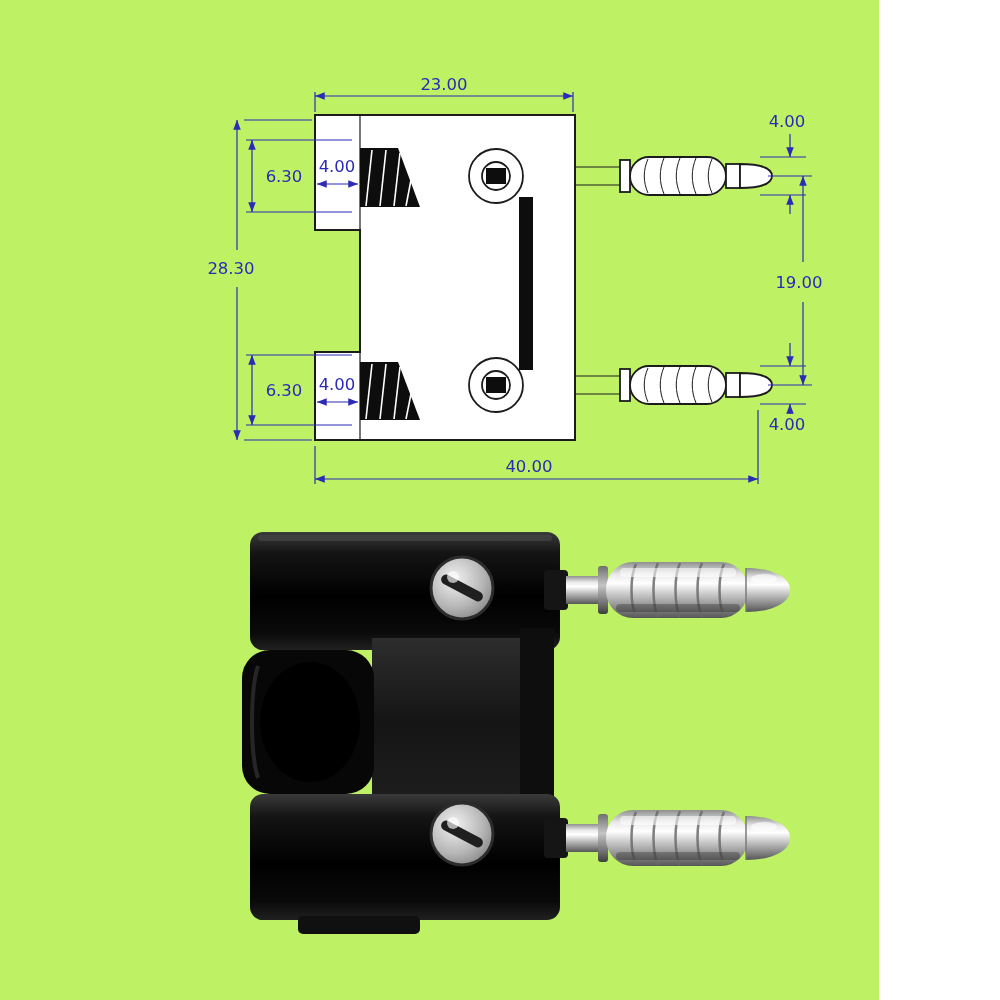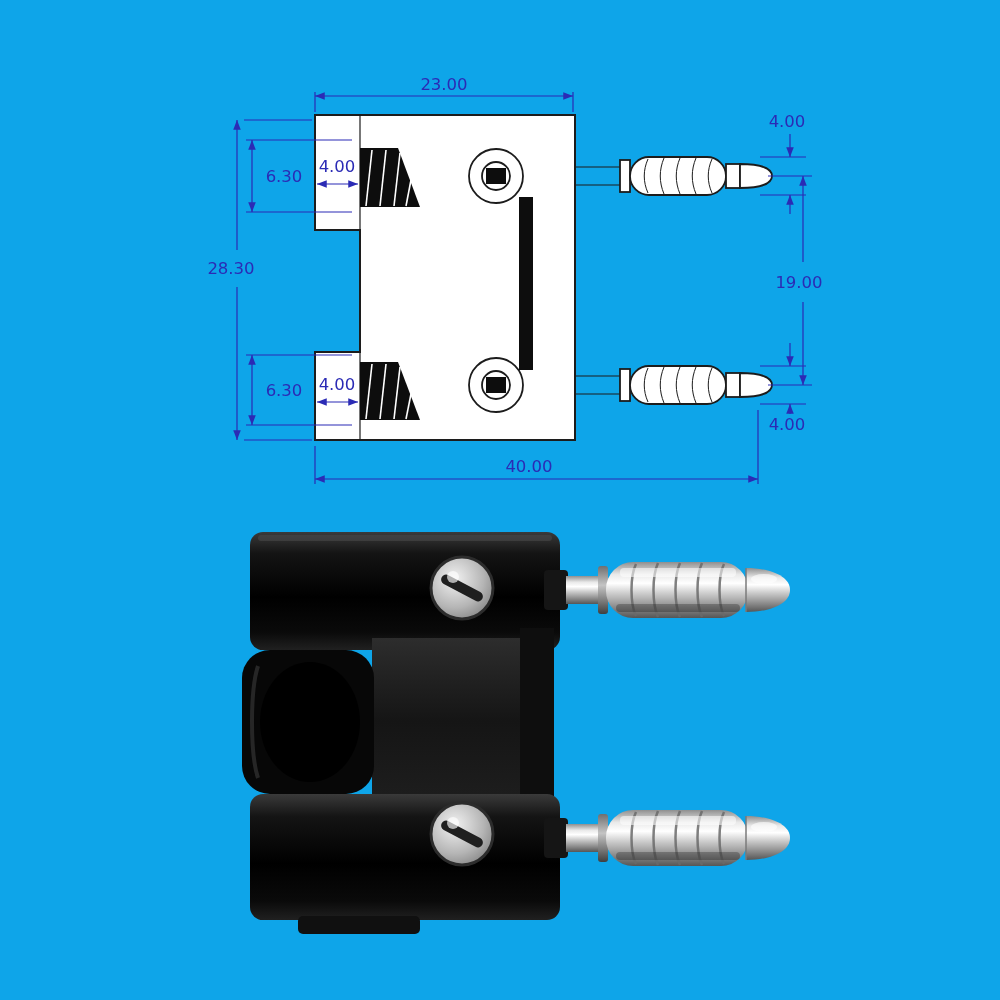--- a/index.html
+++ b/index.html
@@ -1,16 +1,16 @@
 <!DOCTYPE html>
 <html><head>
 <meta charset="utf-8">
 <style>
   html,body{margin:0;padding:0;background:#fff;}
-  .stage{width:1000px;height:1000px;background:#0ea5e9;position:relative;overflow:hidden;}
+  .stage{width:879px;height:1000px;background:#bef264;position:relative;overflow:hidden;}
   svg{display:block;}
   .dim{stroke:#2b2bb5;stroke-width:1.2;fill:none;}
   .dimtext{fill:#2b2bb5;font-family:"DejaVu Sans",sans-serif;font-size:16.5px;text-anchor:middle;}
   .bodyln{fill:#ffffff;stroke:#1c1c1c;stroke-width:2;}
   .ln{fill:#ffffff;stroke:#1c1c1c;stroke-width:1.8;}
   .thin{stroke:#1c1c1c;stroke-width:1.2;fill:none;}
   .solid{fill:#0d0d0d;stroke:none;}
   .hatchstripe{stroke:#ffffff;stroke-width:1.6;fill:none;}
   .flute{stroke:#1c1c1c;stroke-width:1;fill:none;}
   .flutephoto{stroke:#6a6a6a;stroke-width:2.5;fill:none;opacity:.85;}

